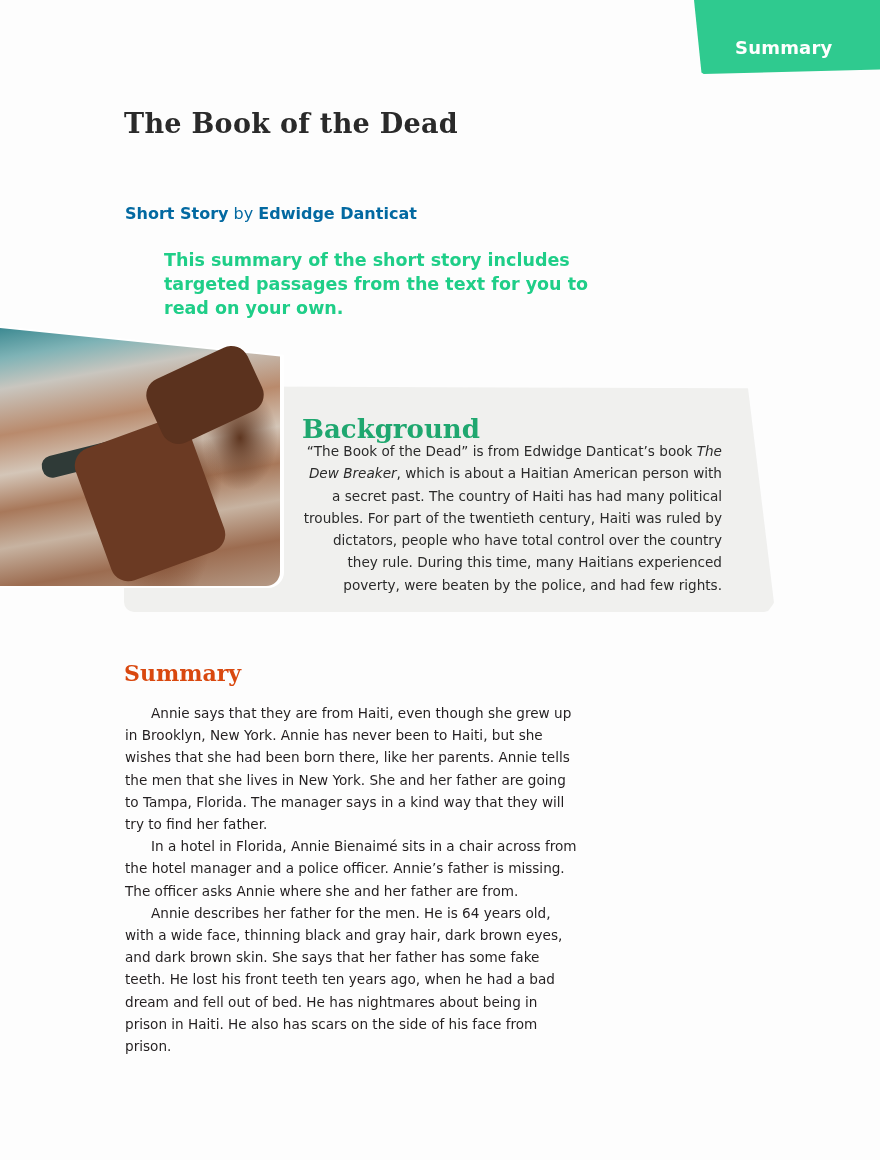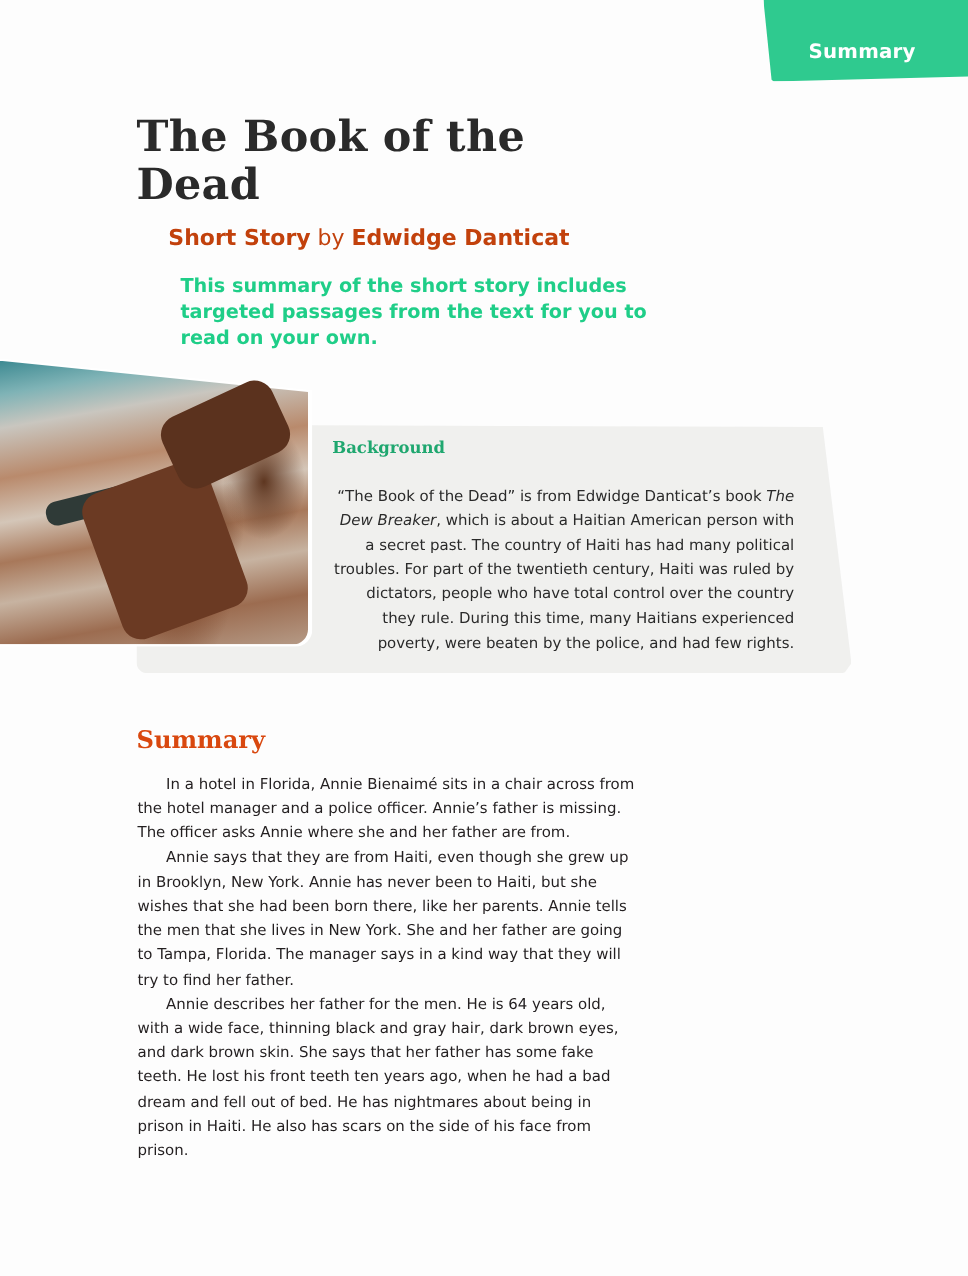--- a/index.html
+++ b/index.html
@@ -13,26 +13,26 @@
     border-bottom-left-radius: 10px;
   }
   .tab-label {
     position: absolute; left: 735px; top: 37px;
     font-family: "DejaVu Sans", sans-serif; font-weight: bold; font-size: 18px; color: #ffffff;
     letter-spacing: 0.2px;
   }
 
   .title {
     position: absolute; left: 124px; top: 102px; width: 420px;
-    font-family: "DejaVu Serif", serif; font-weight: bold; font-size: 39px; line-height: 44px;
+    font-family: "DejaVu Serif", serif; font-weight: bold; font-size: 27px; line-height: 44px;
     color: #2a2a2a; letter-spacing: 0.3px;
   }
   .byline {
     position: absolute; left: 125px; top: 204px;
-    font-family: "DejaVu Sans", sans-serif; font-size: 20px; color: #c2410c; margin-left: 28px;
+    font-family: "DejaVu Sans", sans-serif; font-size: 16px; color: #0369a1;
   }
   .byline b { font-weight: bold; }
 
   .intro {
     position: absolute; left: 125px; top: 248px; width: 460px;
     font-family: "DejaVu Sans", sans-serif; font-weight: bold; font-size: 17.5px; line-height: 24px;
     color: #1fce88;
     margin-left: 39px;
   }
 
@@ -63,22 +63,22 @@
   }
   .tool {
     position: absolute; left: 40px; top: 440px; width: 150px; height: 22px;
     background: #2f3a37; border-radius: 10px; transform: rotate(-14deg);
   }
   .hand {
     position: absolute; background: #6b3a23; border-radius: 18px;
   }
 
   .bg-heading {
-    position: absolute; left: 302px; top: 398px;
-    font-family: "DejaVu Serif", serif; font-weight: bold; font-size: 15px; color: #1fa76f;
+    position: absolute; left: 302px; top: 414px;
+    font-family: "DejaVu Serif", serif; font-weight: bold; font-size: 26px; color: #1fa76f;
   }
   .bg-body {
     position: absolute; left: 302px; top: 440px; width: 420px;
     font-family: "DejaVu Sans", sans-serif; font-size: 13.6px; line-height: 22.3px; color: #2a2a2a; text-align: right;
   }
   .bg-body i { font-style: italic; }
 
   .sum-heading {
     position: absolute; left: 124px; top: 660px;
     font-family: "DejaVu Serif", serif; font-weight: bold; font-size: 22px; color: #d9480f;
@@ -111,16 +111,16 @@
 <div class="photo"></div>
 <div class="tool"></div>
 <div class="hand" style="left:90px;top:430px;width:120px;height:140px;transform:rotate(-20deg);"></div>
 <div class="hand" style="left:150px;top:360px;width:110px;height:70px;transform:rotate(-25deg);background:#5b321e;"></div>
 
 <h2 class="bg-heading">Background</h2>
 <p class="bg-body"><span>“The Book of the Dead” is from Edwidge Danticat’s book </span><i>The Dew Breaker</i><span>, which is about a Haitian American person with a secret past. The country of Haiti has had many political troubles. For part of the twentieth century, Haiti was ruled by dictators, people who have total control over the country they rule. During this time, many Haitians experienced poverty, were beaten by the police, and had few rights.</span></p>
 
 <h2 class="sum-heading">Summary</h2>
 <div class="sum-body">
+  <p>Annie says that they are from Haiti, even though she grew up in Brooklyn, New York. Annie has never been to Haiti, but she wishes that she had been born there, like her parents. Annie tells the men that she lives in New York. She and her father are going to Tampa, Florida. The manager says in a kind way that they will try to find her father.</p>
   <p>In a hotel in Florida, Annie Bienaimé sits in a chair across from the hotel manager and a police officer. Annie’s father is missing. The officer asks Annie where she and her father are from.</p>
-  <p>Annie says that they are from Haiti, even though she grew up in Brooklyn, New York. Annie has never been to Haiti, but she wishes that she had been born there, like her parents. Annie tells the men that she lives in New York. She and her father are going to Tampa, Florida. The manager says in a kind way that they will try to find her father.</p>
   <p>Annie describes her father for the men. He is 64 years old, with a wide face, thinning black and gray hair, dark brown eyes, and dark brown skin. She says that her father has some fake teeth. He lost his front teeth ten years ago, when he had a bad dream and fell out of bed. He has nightmares about being in prison in Haiti. He also has scars on the side of his face from prison.</p>
 </div>
 
 </body></html>

